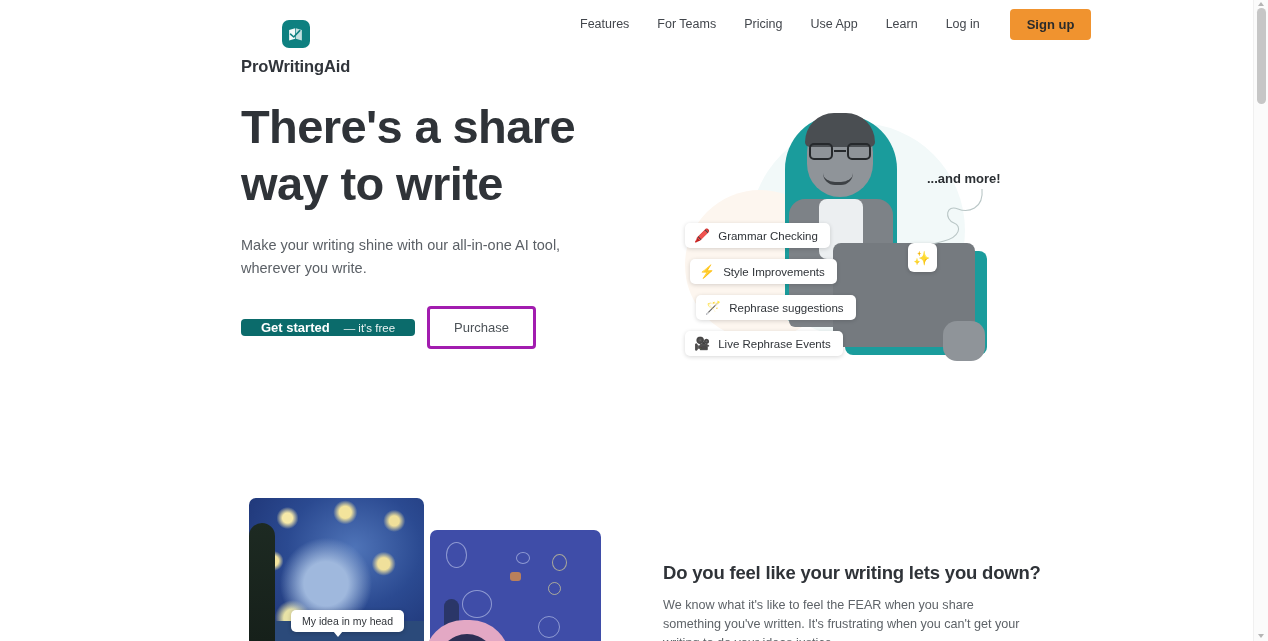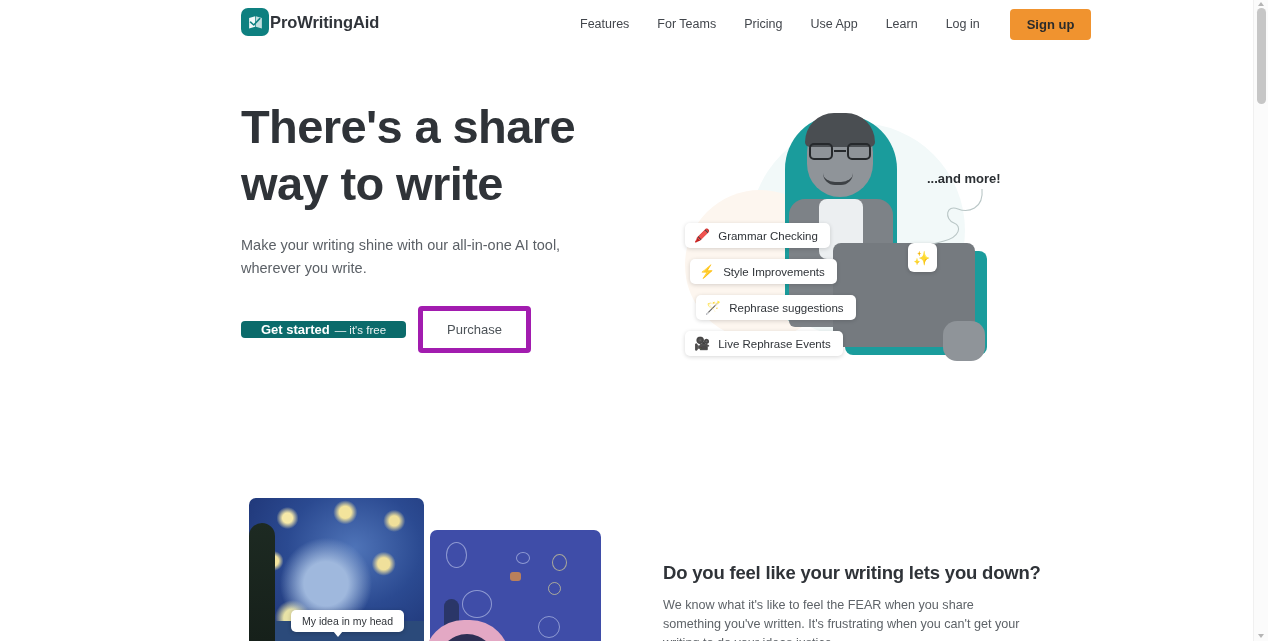--- a/index.html
+++ b/index.html
@@ -48,23 +48,24 @@
   }
 
   
   .header {
     position: absolute; top: 0; left: 0;
     width: 1253px; height: 48px;
     background: #ffffff;
     display: flex; align-items: center;
   }
   .brand {
-    position: absolute; left: 241px; top: 8px;
-    display: flex; align-items: center; gap: 1px;
+    position: absolute; left: 241px; top: 20px;
+    display: flex; align-items: center; gap: 9px;
     cursor: pointer;
+    flex-direction: column;
   }
   .brand-mark {
     width: 28px; height: 28px;
     border-radius: 7px;
     background: #0e8080;
     display: flex; align-items: center; justify-content: center;
   }
   .brand-name {
     font-size: 16.5px; font-weight: bold;
     color: #30343a; letter-spacing: -0.1px;
@@ -113,28 +114,28 @@
   }
   .btn-primary {
     background: #0b6b6b;
     color: #ffffff;
     border: none; border-radius: 4px;
     padding: 1px 20px;
     font-size: 13px;
     cursor: pointer;
     font-family: "Liberation Sans", sans-serif;
     white-space: nowrap;
-    display: inline-flex; align-items: baseline; gap: 5px;
+    display: inline-flex; align-items: baseline; gap: 14px;
   }
   .btn-primary .bold { font-weight: bold; }
   .btn-primary .thin { font-size: 11.5px; opacity: .92; }
   .btn-outline {
     background: #ffffff;
     color: #4d5358;
-    border: 5px solid #a21caf;
+    border: 3px solid #a21caf;
     border-radius: 4px;
     padding: 11px 24px;
     font-size: 13px;
     cursor: pointer;
     font-family: "Liberation Sans", sans-serif;
     white-space: nowrap;
   }
   .no-card {
     margin-top: 30px;
     font-size: 12px; color: #73787e;

